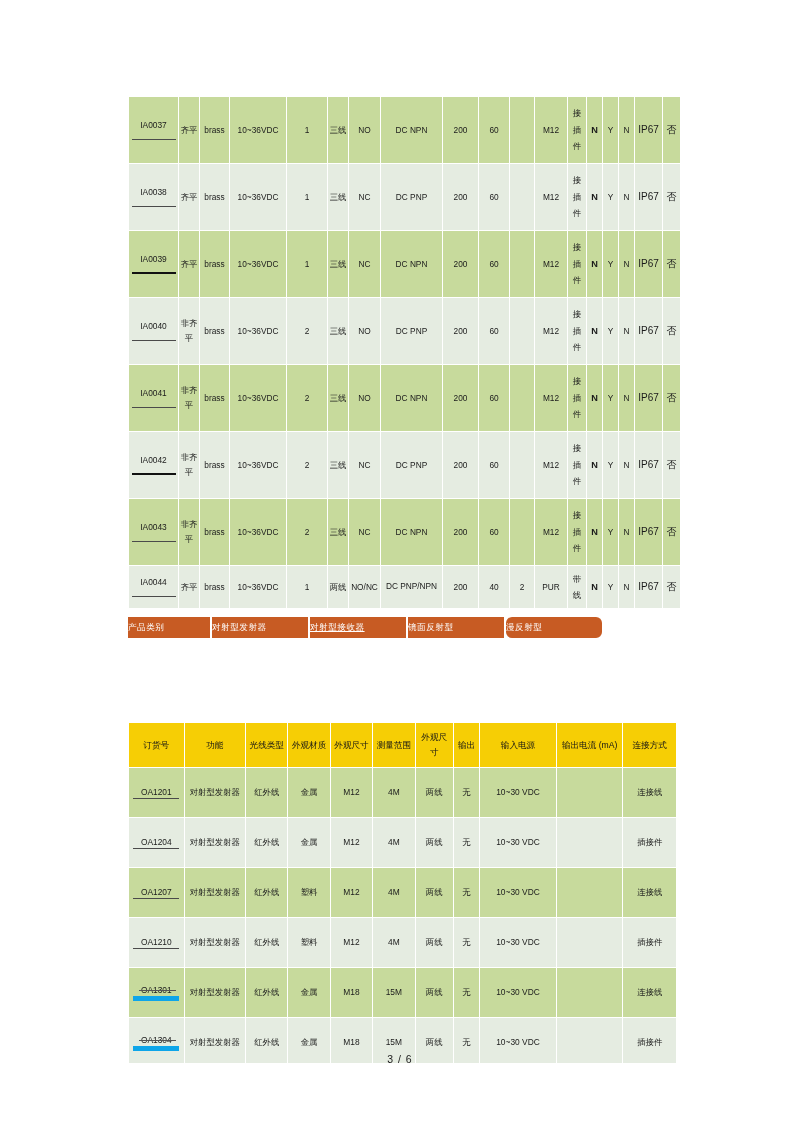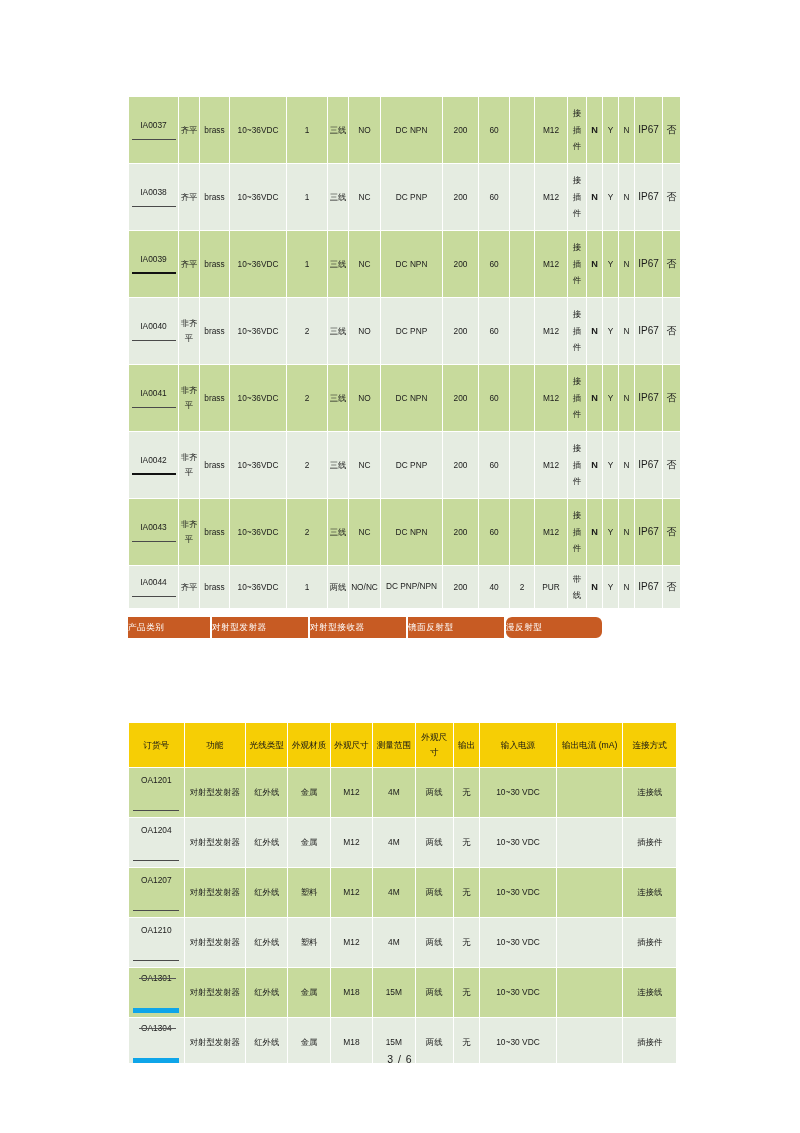--- a/index.html
+++ b/index.html
@@ -89,21 +89,21 @@
     background: #c75b23;
     color: #ffffff;
     font-size: 8.6px;
     text-align: left;
     line-height: 21px;
     height: 21px;
     letter-spacing: 0.5px;
   }
   .cat-cell.c0 { width: 82px; }
   .cat-cell.c1 { width: 96px; }
-  .cat-cell.c2 { width: 96px; }
+  .cat-cell.c2 { width: 96px; text-decoration: underline; }
   .cat-cell.c3 { width: 96px; }
   .cat-cell.c4 { width: 96px; border-radius: 6px; }
 
   
   .t2-wrap {
     position: absolute;
     left: 128px;
     top: 722px;
     width: 549px;
     overflow: hidden;
@@ -133,21 +133,21 @@
     color: #141414;
   }
   table.spec2 tbody td { height: 47px; }
   td.ocode {
     text-align: left;
     padding-left: 4px;
   }
   td.ocode .u {
     display: inline-block;
     border-bottom: 1px solid #4a4a4a;
-    padding-bottom: 24px;
+    padding-bottom: 0;
     min-width: 46px;
   }
   td.ocode.strike .u { border-bottom: 5px solid #0ea5e9; }
   td.ocode.strike .s {
     position: relative;
   }
   td.ocode.strike .s::after {
     content: "";
     position: absolute;
     left: -2px; right: -4px; top: 50%;

